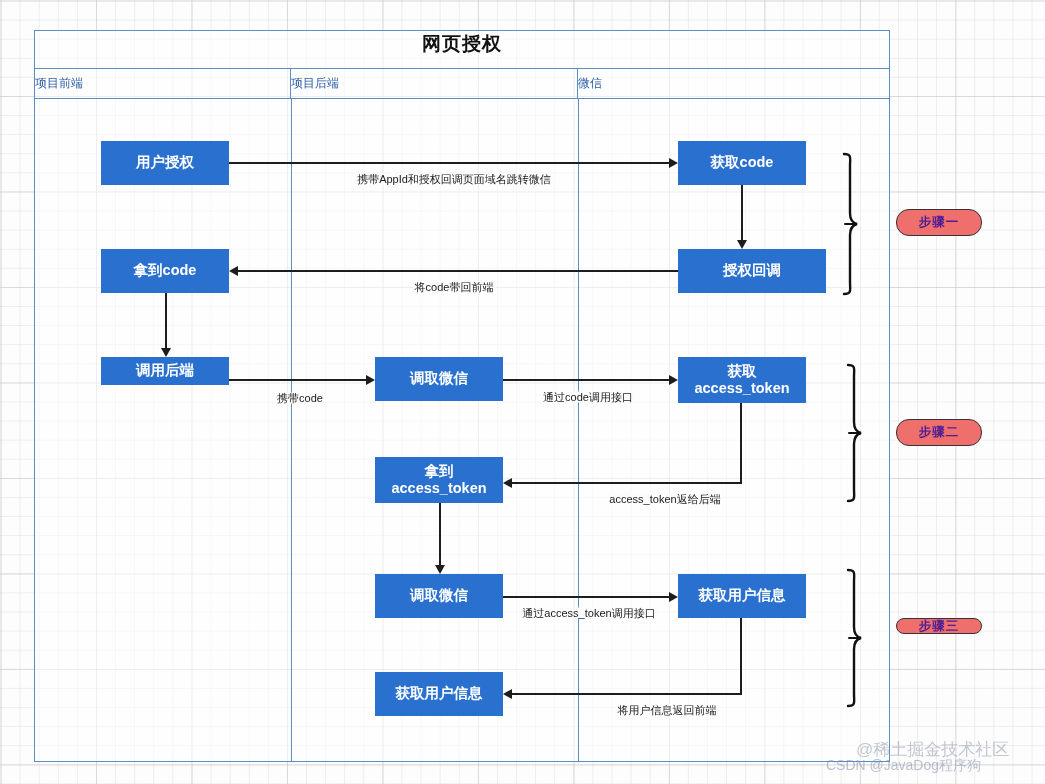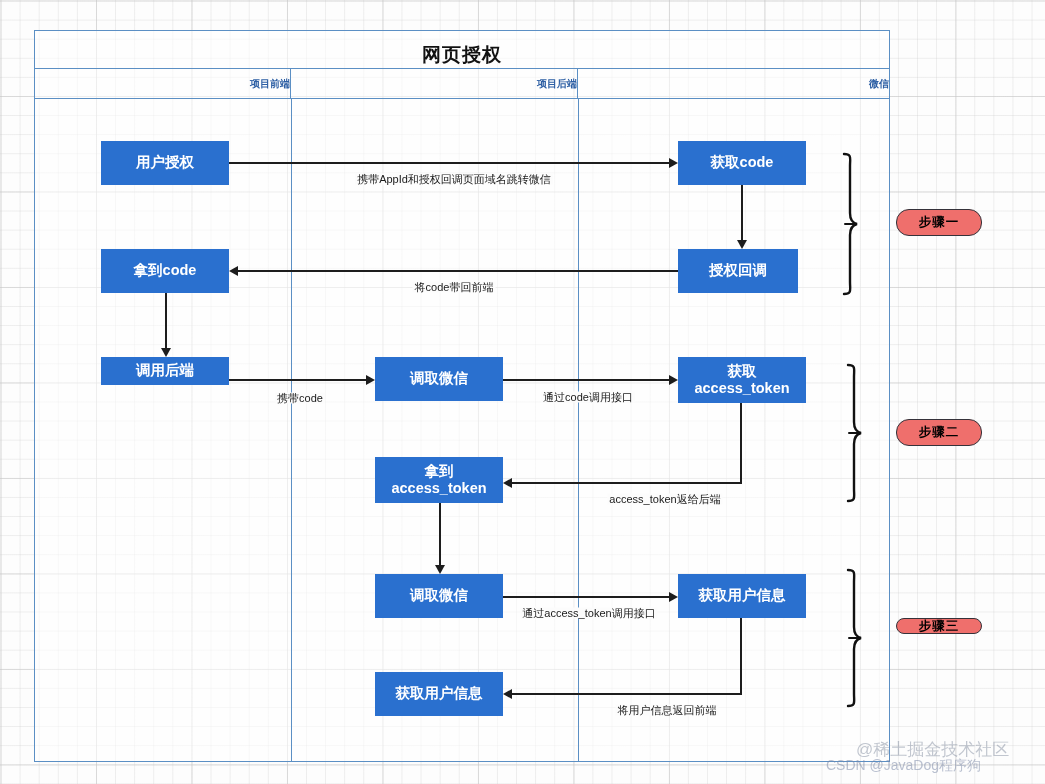--- a/index.html
+++ b/index.html
@@ -35,44 +35,44 @@
     box-sizing: border-box;
   }
   .title-bar {
     position: absolute;
     left: 0; top: 0;
     width: 100%;
     height: 38px;
     border-bottom: 1px solid #5b8fc4;
     box-sizing: border-box;
     display: flex;
-    align-items: flex-end;
+    align-items: flex-start;
     justify-content: center;
   }
   .title-bar .t {
     font-size: 19px;
     font-weight: bold;
     color: #111;
     letter-spacing: 1px;
   }
   .lane-head {
     position: absolute;
     left: 0; top: 38px;
     width: 100%;
     height: 30px;
     border-bottom: 1px solid #5b8fc4;
     box-sizing: border-box;
     display: flex;
   }
   .lane-head .cell {
     display: flex;
     align-items: center;
-    justify-content: flex-end;
-    font-size: 10px;
-    font-weight: bold;
+    justify-content: flex-start;
+    font-size: 12px;
+    font-weight: normal;
     color: #2d5fa4;
     box-sizing: border-box;
   }
   .lane-head .cell.c1 { width: 256px; border-right: 1px solid #5b8fc4; }
   .lane-head .cell.c2 { width: 287px; border-right: 1px solid #5b8fc4; }
   .lane-head .cell.c3 { flex: 1; }
 
   .lane-div {
     position: absolute;
     top: 68px;
@@ -144,21 +144,21 @@
     position: absolute;
     color: #111;
   }
 
   
   .badge {
     position: absolute;
     background: #ef6f6c;
     border: 1.6px solid #35323a;
     border-radius: 13px;
-    color: #000000;
+    color: #4c1d95;
     font-size: 12.5px;
     font-weight: bold;
     display: flex;
     align-items: center;
     justify-content: center;
     letter-spacing: 1px;
     box-sizing: border-box;
   }
 
   
@@ -204,21 +204,21 @@
     </div>
 
     <div class="lane-div d1"></div>
     <div class="lane-div d2"></div>
   </div>
 
   <div class="node" style="left:101px; top:141px; width:128px; height:44px;">用户授权</div>
 
   <div class="node" style="left:678px; top:141px; width:128px; height:44px;">获取code</div>
 
-  <div class="node" style="left:678px; top:249px; width:120px; height:44px;">授权回调</div>
+  <div class="node" style="left:678px; top:249px; width:148px; height:44px;">授权回调</div>
 
   <div class="node" style="left:101px; top:249px; width:128px; height:44px;">拿到code</div>
 
   <div class="node" style="left:101px; top:357px; width:128px; height:28px;">调用后端</div>
 
   <div class="node" style="left:375px; top:357px; width:128px; height:44px;">调取微信</div>
 
   <div class="node" style="left:678px; top:357px; width:128px; height:46px;">获取
 access_token</div>
 

